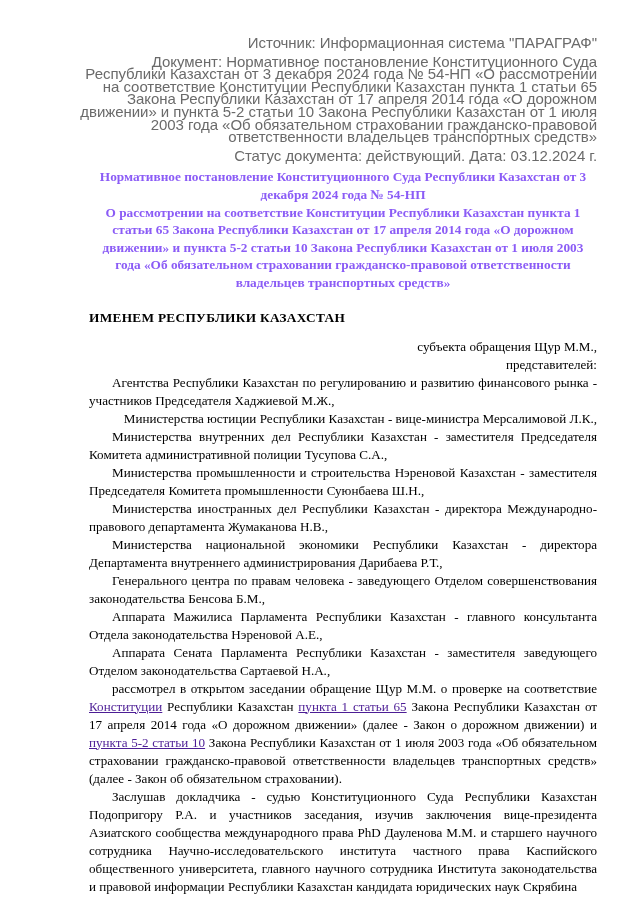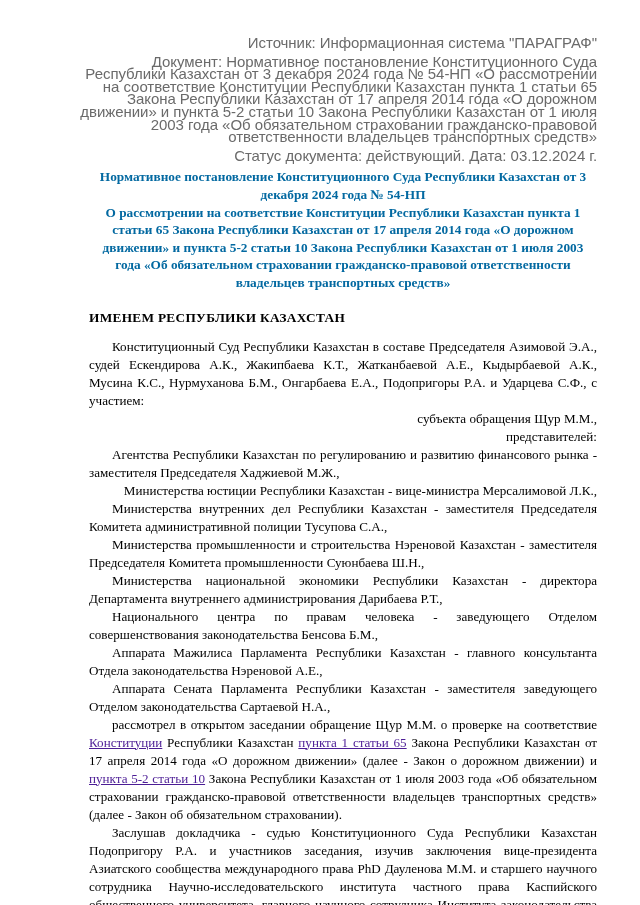--- a/index.html
+++ b/index.html
@@ -38,21 +38,21 @@
     margin-left: -20px;
     text-align: right;
   }
   .meta-status {
     margin-bottom: 6px;
   }
   .title-block {
     font-family: "Liberation Serif", serif;
     font-weight: bold;
     text-align: center;
-    color: #0369a1;
+    color: #8b5cf6;
     font-size: 13.3px;
     line-height: 17.6px;
     margin: 0 10px;
   }
   .spacer { height: 17px; }
   .section-heading {
     font-family: "Liberation Serif", serif;
     font-weight: bold;
     color: #000;
     font-size: 13.3px;
@@ -94,29 +94,29 @@
   <div class="title-block">
     <div>Нормативное постановление Конституционного Суда Республики Казахстан от 3 декабря 2024 года № 54-НП</div>
     <div>О рассмотрении на соответствие Конституции Республики Казахстан пункта 1 статьи 65 Закона Республики Казахстан от 17 апреля 2014 года «О дорожном движении» и пункта 5-2 статьи 10 Закона Республики Казахстан от 1 июля 2003 года «Об обязательном страховании гражданско-правовой ответственности владельцев транспортных средств»</div>
   </div>
 
   <div class="spacer"></div>
 
   <div class="section-heading">ИМЕНЕМ РЕСПУБЛИКИ КАЗАХСТАН</div>
 
   <div class="body-text">
-    <p>Конституционный Суд Республики Казахстан в составе Председателя Азимовой Э.А., судей Ескендирова А.К., Жакипбаева К.Т., Жатканбаевой А.Е., Кыдырбаевой А.К., Мусина К.С., Нурмуханова Б.М., Онгарбаева Е.А., Подопригоры Р.А. и Ударцева С.Ф., с участием:</p>
     <p class="nojust">субъекта обращения Щур М.М.,</p>
     <p class="nojust">представителей:</p>
-    <p>Агентства Республики Казахстан по регулированию и развитию финансового рынка - заместителя Председателя Хаджиевой М.Ж.,</p>
+    <p>Агентства Республики Казахстан по регулированию и развитию финансового рынка - участников Председателя Хаджиевой М.Ж.,</p>
     <p class="nojust">Министерства юстиции Республики Казахстан - вице-министра Мерсалимовой Л.К.,</p>
     <p>Министерства внутренних дел Республики Казахстан - заместителя Председателя Комитета административной полиции Тусупова С.А.,</p>
     <p>Министерства промышленности и строительства Нэреновой Казахстан - заместителя Председателя Комитета промышленности Суюнбаева Ш.Н.,</p>
+    <p>Министерства иностранных дел Республики Казахстан - директора Международно-правового департамента Жумаканова Н.В.,</p>
     <p>Министерства национальной экономики Республики Казахстан - директора Департамента внутреннего администрирования Дарибаева Р.Т.,</p>
-    <p>Национального центра по правам человека - заведующего Отделом совершенствования законодательства Бенсова Б.М.,</p>
+    <p>Генерального центра по правам человека - заведующего Отделом совершенствования законодательства Бенсова Б.М.,</p>
     <p>Аппарата Мажилиса Парламента Республики Казахстан - главного консультанта Отдела законодательства Нэреновой А.Е.,</p>
     <p>Аппарата Сената Парламента Республики Казахстан - заместителя заведующего Отделом законодательства Сартаевой Н.А.,</p>
 
     <p><span>рассмотрел в открытом заседании обращение Щур М.М. о проверке на соответствие </span><a class="doc-link">Конституции</a><span> Республики Казахстан </span><a class="doc-link">пункта 1 статьи 65</a><span> Закона Республики Казахстан от 17 апреля 2014 года «О дорожном движении» (далее - Закон о дорожном движении) и </span><a class="doc-link">пункта 5-2 статьи 10</a><span> Закона Республики Казахстан от 1 июля 2003 года «Об обязательном страховании гражданско-правовой ответственности владельцев транспортных средств» (далее - Закон об обязательном страховании).</span></p>
 
     <p>Заслушав докладчика - судью Конституционного Суда Республики Казахстан Подопригору Р.А. и участников заседания, изучив заключения вице-президента Азиатского сообщества международного права PhD Дауленова М.М. и старшего научного сотрудника Научно-исследовательского института частного права Каспийского общественного университета, главного научного сотрудника Института законодательства и правовой информации Республики Казахстан кандидата юридических наук Скрябина</p>
   </div>
 </div>
 
 </body></html>

